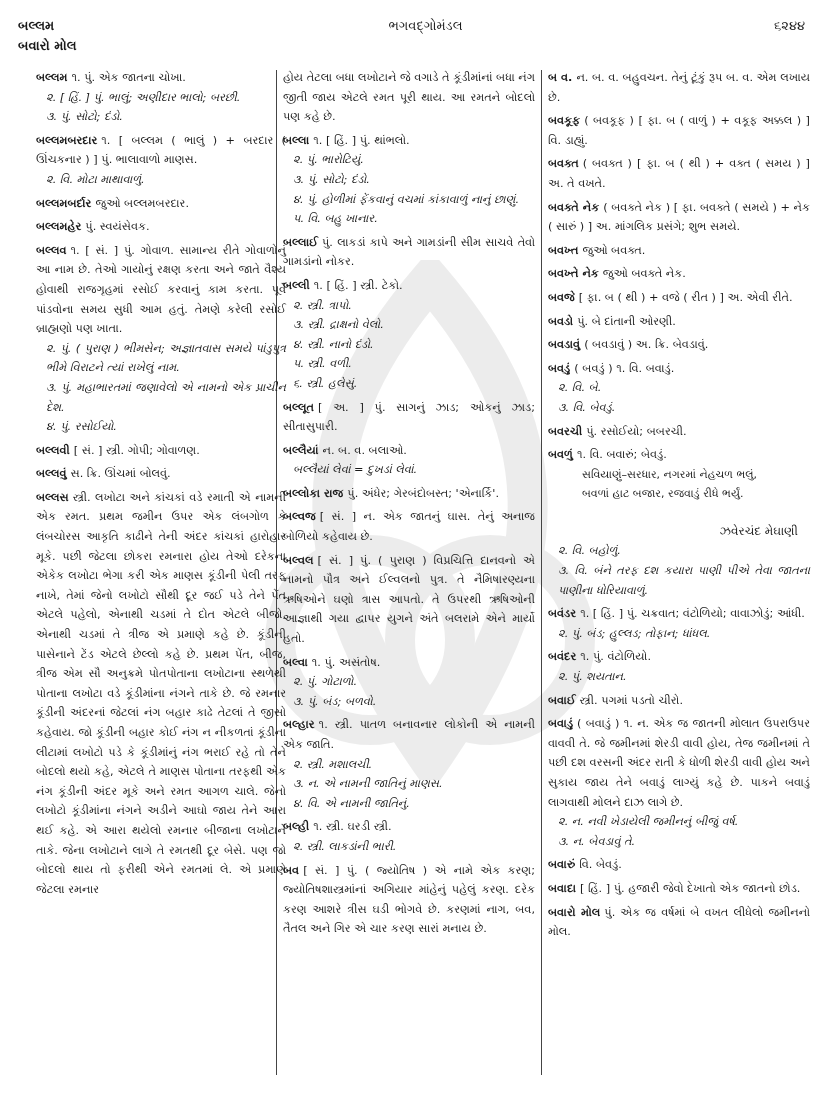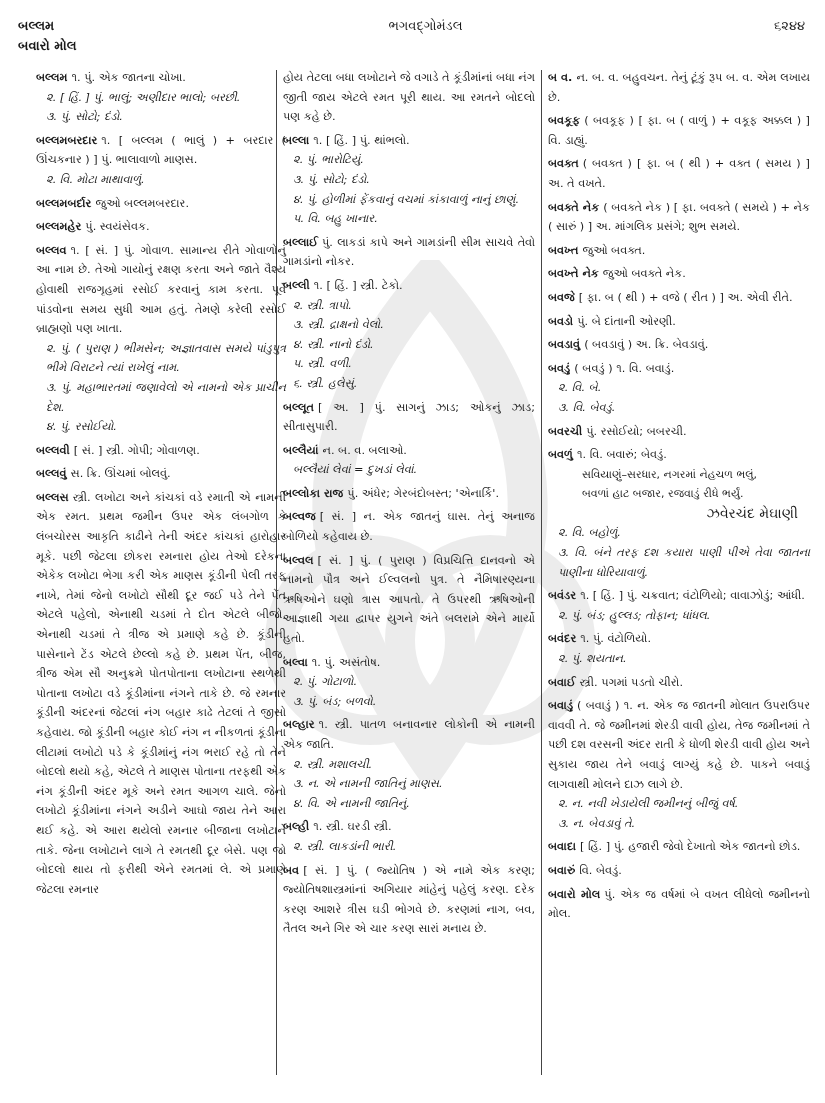--- a/index.html
+++ b/index.html
@@ -16,21 +16,21 @@
   .col1 { left:36px; width:250px; }
   .col2 { left:283px; width:252px; }
   .col3 { left:548px; width:262px; }
   .rule { position:absolute; width:1px; background:#444; }
   .rule1 { left:276px; top:70px; height:1005px; }
   .rule2 { left:541px; top:70px; height:1005px; }
   .entry { margin:0 0 4px 0; text-align:justify; }
   .hw { font-weight:bold; margin-right:4px; }
   .sense { display:block; padding-left:10px;font-style:italic; }
   .poem { display:block; padding-left:34px; font-size:11px; }
-  .cite { display:block; text-align:right; padding-right:12px; font-size:14px; }
+  .cite { display:block; text-align:right; padding-right:12px; font-size:12px;margin-top:18px; }
 </style>
 </head>
 <body>
 
 <svg class="watermark" viewBox="0 0 360 520">
   <path d="M180 20 C60 160 40 300 180 500 C320 300 300 160 180 20 Z" fill="none" stroke="#000" stroke-width="40"></path>
   <circle cx="120" cy="380" r="90" fill="none" stroke="#000" stroke-width="30"></circle>
   <circle cx="240" cy="380" r="90" fill="none" stroke="#000" stroke-width="30"></circle>
 </svg>
 
@@ -79,16 +79,16 @@
     <div class="entry"><span class="hw">બવજે</span><span>[ ફા. બ ( થી ) + વજે ( રીત ) ] અ. એવી રીતે.</span></div>
     <div class="entry"><span class="hw">બવડો</span><span>પું. બે દાંતાની ઓરણી.</span></div>
     <div class="entry"><span class="hw">બવડાવું</span><span>( બવડાવું ) અ. ક્રિ. બેવડાવું.</span></div>
     <div class="entry"><span class="hw">બવડું</span><span>( બવડું ) ૧. વિ. બવાડું.</span><span class="sense">૨. વિ. બે.</span><span class="sense">૩. વિ. બેવડું.</span></div>
     <div class="entry"><span class="hw">બવરચી</span><span>પું. રસોઈયો; બબરચી.</span></div>
     <div class="entry"><span class="hw">બવળું</span><span>૧. વિ. બવારું; બેવડું.</span><span class="poem">સવિયાણું–સરધાર, નગરમાં નેહચળ ભલું,</span><span class="poem">બવળાં હાટ બજાર, રજવાડું રીધે ભર્યું.</span><span class="cite">ઝવેરચંદ મેઘાણી</span><span class="sense">૨. વિ. બહોળું.</span><span class="sense">૩. વિ. બંને તરફ દશ કયારા પાણી પીએ તેવા જાતના પાણીના ધોરિયાવાળું.</span></div>
     <div class="entry"><span class="hw">બવંડર</span><span>૧. [ હિં. ] પું. ચક્રવાત; વંટોળિયો; વાવાઝોડું; આંધી.</span><span class="sense">૨. પું. બંડ; હુલ્લડ; તોફાન; ધાંધલ.</span></div>
     <div class="entry"><span class="hw">બવંદર</span><span>૧. પું. વંટોળિયો.</span><span class="sense">૨. પું. શયતાન.</span></div>
     <div class="entry"><span class="hw">બવાઈ</span><span>સ્ત્રી. પગમાં પડતો ચીરો.</span></div>
     <div class="entry"><span class="hw">બવાડું</span><span>( બવાડું ) ૧. ન. એક જ જાતની મોલાત ઉપરાઉપર વાવવી તે. જે જમીનમાં શેરડી વાવી હોય, તેજ જમીનમાં તે પછી દશ વરસની અંદર રાતી કે ધોળી શેરડી વાવી હોય અને સુકાય જાય તેને બવાડું લાગ્યું કહે છે. પાકને બવાડું લાગવાથી મોલને દાઝ લાગે છે.</span><span class="sense">૨. ન. નવી ખેડાયેલી જમીનનું બીજું વર્ષ.</span><span class="sense">૩. ન. બેવડાવું તે.</span></div>
+    <div class="entry"><span class="hw">બવારું</span><span>વિ. બેવડું.</span></div>
     <div class="entry"><span class="hw">બવાદા</span><span>[ હિં. ] પું. હજારી જેવો દેખાતો એક જાતનો છોડ.</span></div>
-    <div class="entry"><span class="hw">બવારું</span><span>વિ. બેવડું.</span></div>
     <div class="entry"><span class="hw">બવારો મોલ</span><span>પું. એક જ વર્ષમાં બે વખત લીધેલો જમીનનો મોલ.</span></div>
   </div>
 
 </body></html>

